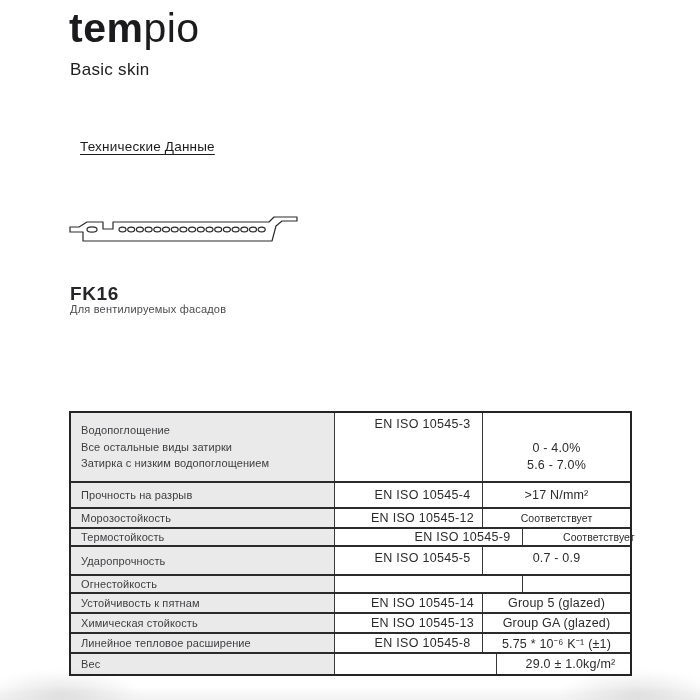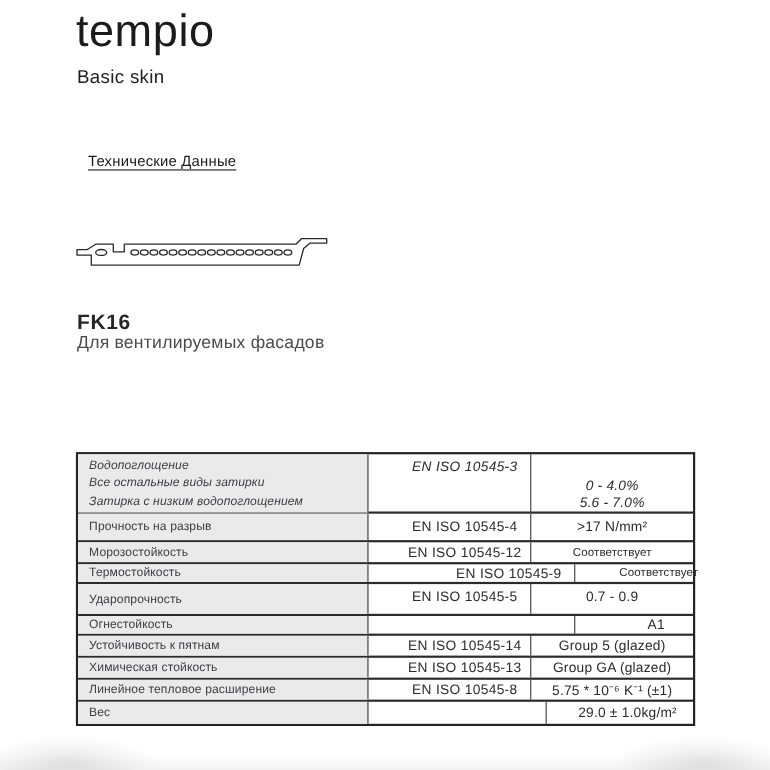--- a/index.html
+++ b/index.html
@@ -2,49 +2,49 @@
 <html><head>
 <meta charset="utf-8">
 <style>
   html,body{margin:0;padding:0;}
   body{width:700px;height:700px;background:#ffffff;font-family:"Liberation Sans",sans-serif;
        -webkit-font-smoothing:antialiased;overflow:hidden;}
   .page{position:relative;width:700px;height:700px;background:#ffffff;}
 
   
   .logo{position:absolute;left:69px;top:8px;font-size:41px;color:#1b1b1d;letter-spacing:.5px;line-height:1;}
-  .logo .b{font-weight:400;}
+  .logo .b{font-weight:700;}
   .logo .l{font-weight:400;}
   .brand-sub{position:absolute;left:70px;top:60px;font-size:17px;color:#202022;letter-spacing:.3px;}
 
   
   .section-heading{position:absolute;left:80px;top:139px;font-size:13.5px;font-weight:500;
        color:#1c1c1e;text-decoration:underline;text-underline-offset:3px;letter-spacing:.2px;}
 
   
   .drawing{position:absolute;left:66px;top:212px;}
 
   
   .product-code{position:absolute;left:70px;top:283px;font-size:19px;font-weight:600;
        letter-spacing:.6px;color:#26262a;}
-  .product-desc{position:absolute;left:70px;top:303px;font-size:16px;color:#4b4b4f;letter-spacing:.2px;}
+  .product-desc{position:absolute;left:70px;top:303px;font-size:11px;color:#4b4b4f;letter-spacing:.2px;}
 
   
   .spec-table{position:absolute;left:69px;top:411px;width:563px;border:2px solid #242426;
        box-sizing:border-box;background:#fff;}
   .row{display:grid;grid-template-columns:264px 148px 1fr;box-sizing:border-box;
        border-top:2px solid #2b2b2d;}
   .row:first-child{border-top:none;}
   .c1{background:#eaeaea;border-right:1px solid #39393b;display:flex;align-items:center;
        padding:1px 8px 1px 10px;font-size:11px;color:#3e3e42;letter-spacing:.1px;box-sizing:border-box;}
   .c2{border-right:1px solid #39393b;display:flex;align-items:center;justify-content:center;
        font-size:12.5px;color:#2b2b2d;letter-spacing:.3px;box-sizing:border-box;padding-left:28px;}
   .c3{display:flex;align-items:center;justify-content:center;font-size:12.5px;color:#2b2b2d;
        letter-spacing:.2px;box-sizing:border-box;}
-  .h52{height:52px;font-style:italic;} .h26{height:26px;} .h20{height:20px;} .h18{height:18px;gap:40px;}
+  .h52{height:68px;} .h26{height:26px;} .h20{height:20px;} .h18{height:18px;gap:40px;}
   .h29{height:29px;} .h22{height:22px;gap:14px;}
   .row.multi .c1{flex-direction:column;align-items:flex-start;justify-content:center;line-height:16.5px;}
   .row.multi .c2{align-items:flex-start;padding-top:4px;}
   .row.multi .c3{flex-direction:column;justify-content:center;padding-top:19.5px;line-height:16.5px;}
   .row.topalign .c2,.row.topalign .c3{align-items:flex-start;padding-top:4px;}
   .val-small{font-size:10.5px;letter-spacing:.1px;}
 
   
   .shadow-bottom{position:absolute;left:0;bottom:0;width:700px;height:14px;
        background:linear-gradient(to bottom,rgba(0,0,0,0) 0%,rgba(0,0,0,0.05) 100%);pointer-events:none;}
@@ -129,21 +129,20 @@
 
     <div class="row topalign h29">
       <div class="c1">Ударопрочность</div>
       <div class="c2">EN ISO 10545-5</div>
       <div class="c3">0.7 - 0.9</div>
     </div>
 
     <div class="row h18">
       <div class="c1">Огнестойкость</div>
       <div class="c2"></div>
-      <div class="c3">A1</div>
     </div>
 
     <div class="row h20">
       <div class="c1">Устойчивость к пятнам</div>
       <div class="c2">EN ISO 10545-14</div>
       <div class="c3">Group 5 (glazed)</div>
     </div>
 
     <div class="row h20">
       <div class="c1">Химическая стойкость</div>

